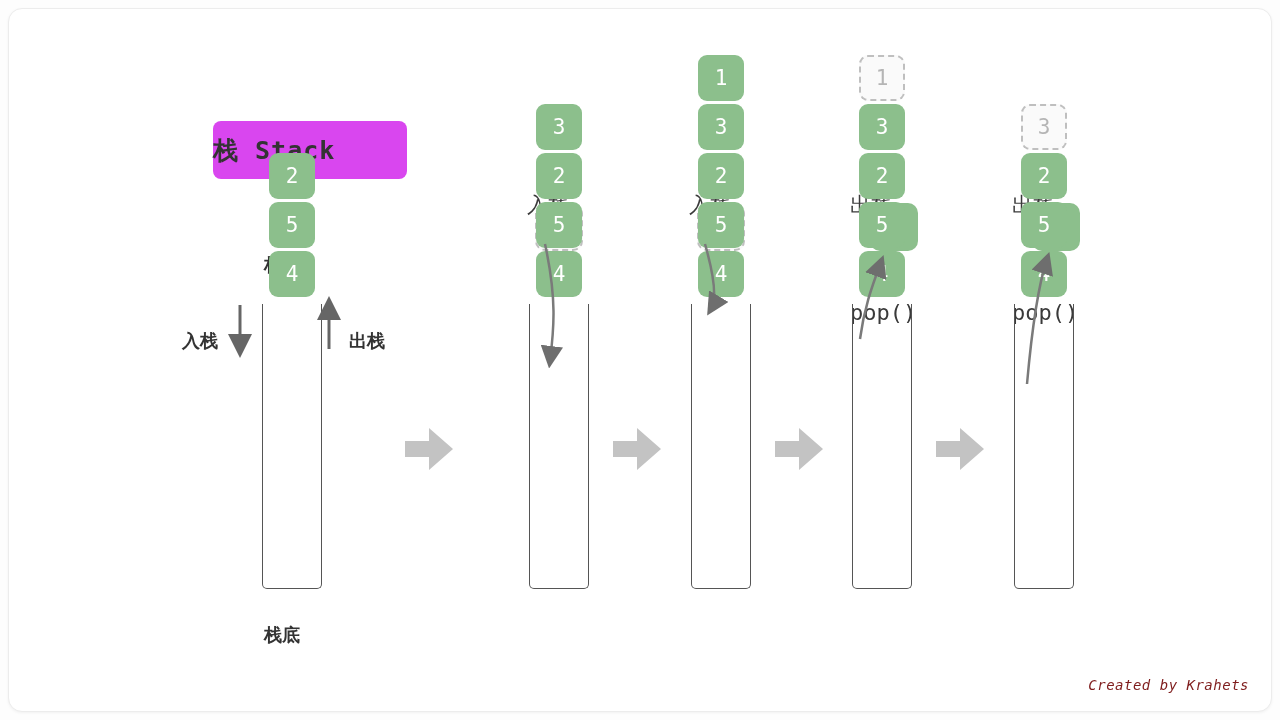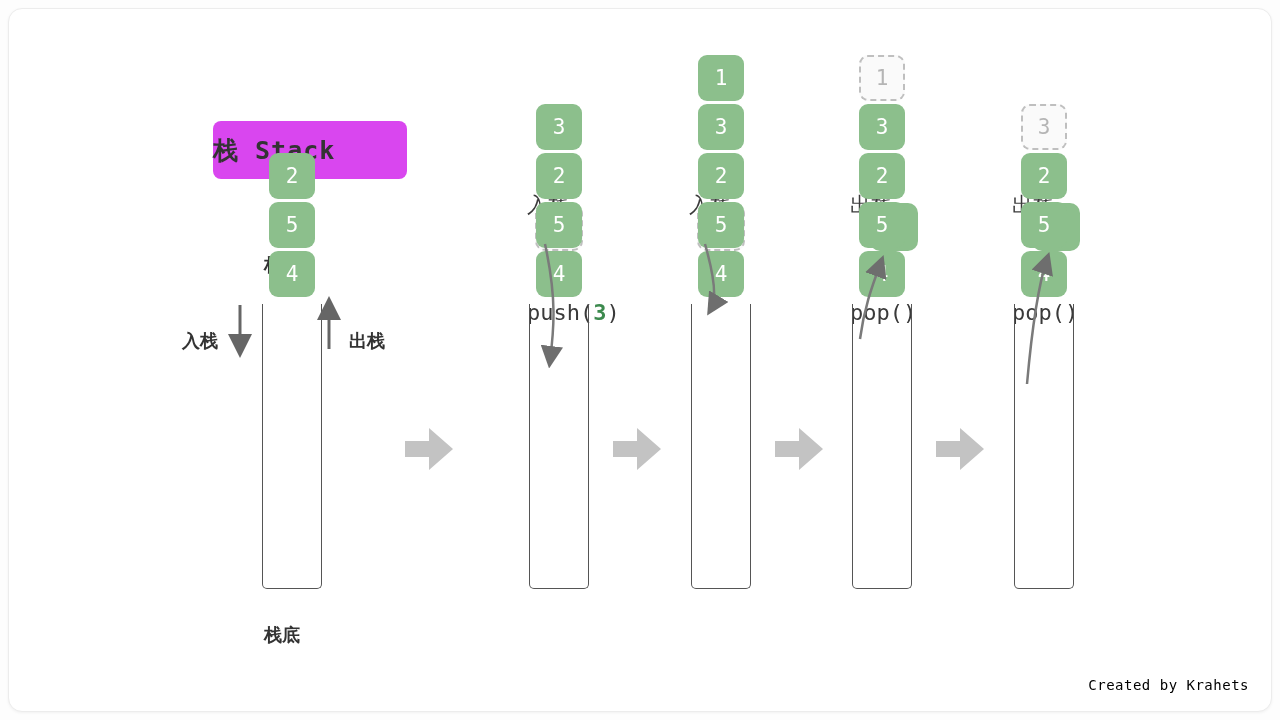--- a/index.html
+++ b/index.html
@@ -65,21 +65,21 @@
   .float-cell.solid{background:#8cbf8c;}
   .float-cell.ghost{background:#fafafa;border:2px dashed #bfbfbf;color:#b5b5b5;}
   
   .lbl{
     position:absolute;font-size:18px;font-weight:bold;color:#333;
     font-family:"DejaVu Sans","Liberation Sans",sans-serif;white-space:nowrap;
   }
   .watermark{
     position:absolute;right:22px;bottom:18px;
     font-family:"DejaVu Sans Mono","Liberation Mono",monospace;
-    font-size:14px;color:#000000;letter-spacing:0.5px;
+    font-size:14px;color:#7f1d1d;letter-spacing:0.5px;font-style:italic;
   }
   svg.overlay{position:absolute;left:0;top:0;width:1262px;height:702px;pointer-events:none;}
 </style>
 </head>
 <body>
 
 <div id="card">
 
   <div id="title-badge">
     <span>栈 Stack</span>
@@ -97,21 +97,20 @@
           <div class="cell">2</div>
           <div class="cell">5</div>
           <div class="cell">4</div>
         </div>
     </div>
   </div>
 
   <div class="column" style="left:518px;">
     <div class="col-head">
       <div class="cn">入栈</div>
-      <div><span>push(</span><span class="arg">3</span><span>)</span></div>
     </div>
     <div class="float-cell ghost" style="left:8px;top:194px;">
       <span>3</span>
     </div>
     <div class="stack-wrap" style="left:2px;top:295px;">
       <div class="stack-box"></div>
       <div class="cells" id="cells-push-3">
           <div class="cell">3</div>
           <div class="cell">2</div>
           <div class="cell">5</div>

